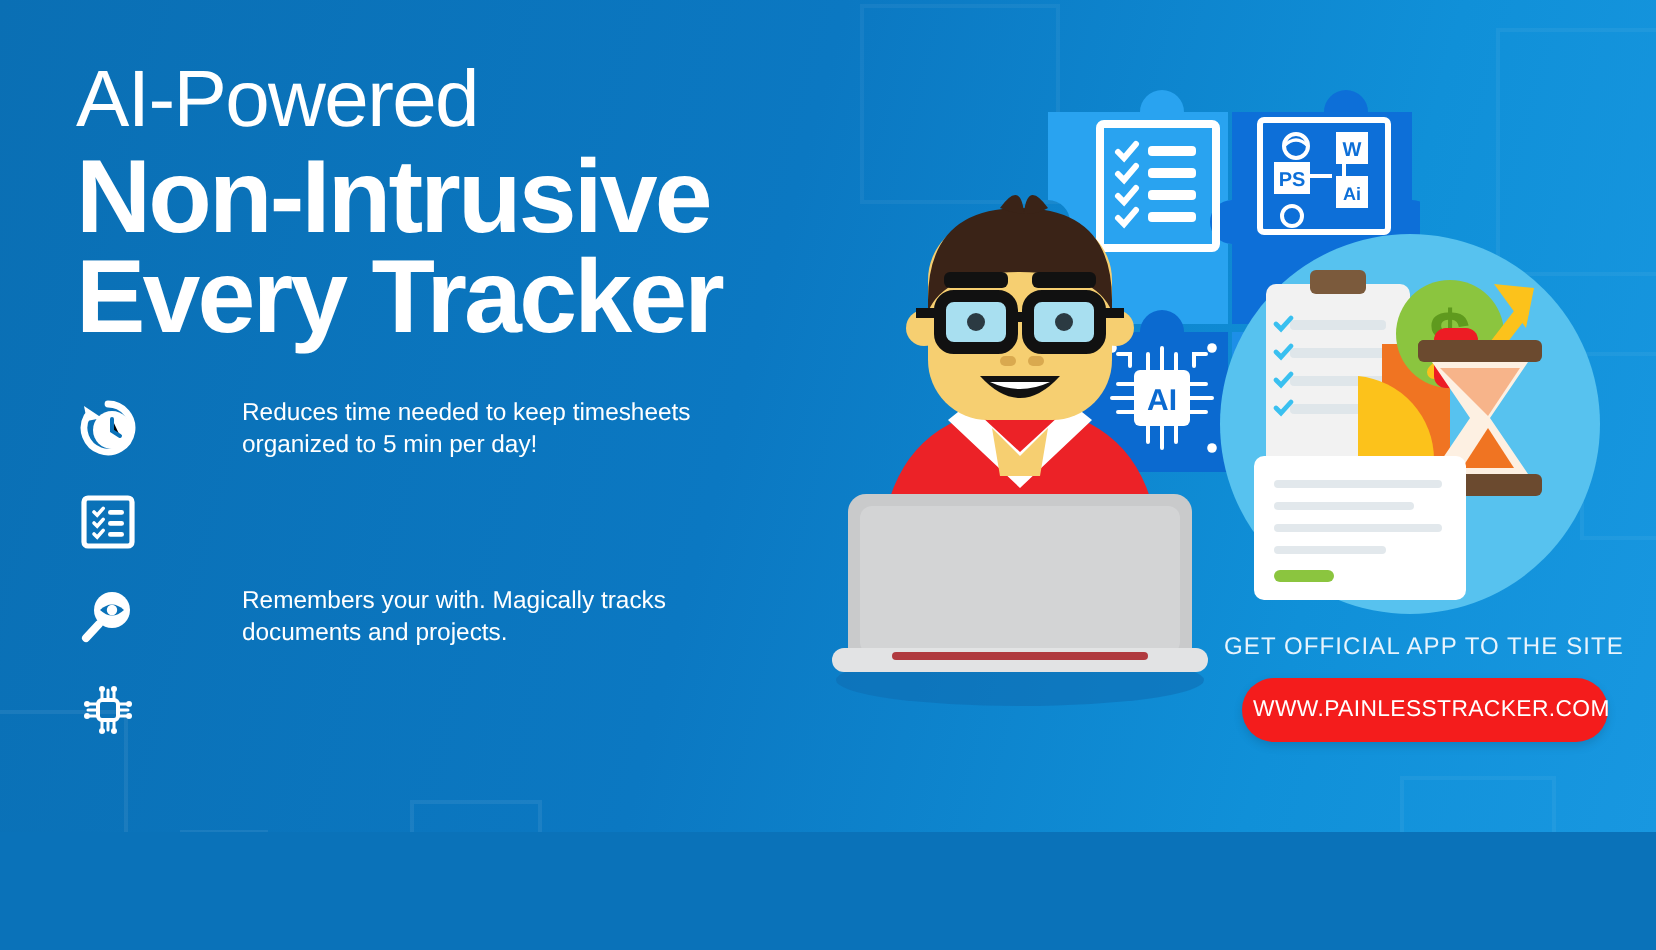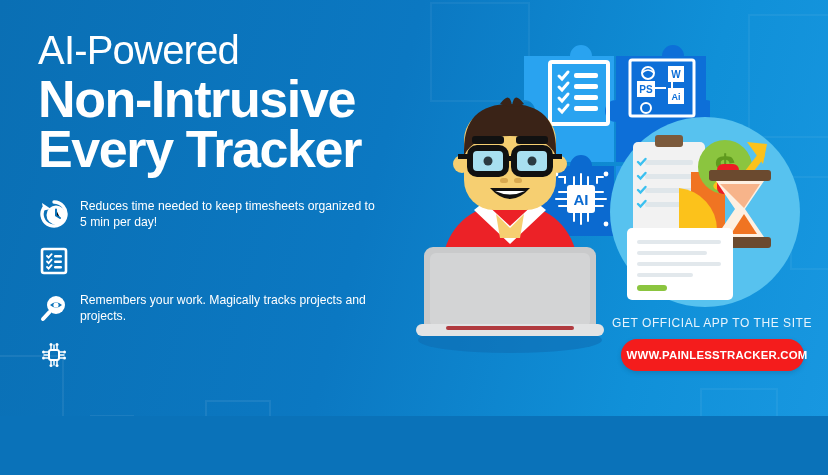--- a/index.html
+++ b/index.html
@@ -57,20 +57,21 @@
   .features {
     position: absolute;
     left: 38px;
     top: 198px;
     width: 340px;
   }
   .feature {
     display: flex;
     align-items: flex-start;
     margin-bottom: 15px;
+    gap: 41px;
   }
   .feature-icon {
     flex: 0 0 32px;
     width: 32px;
     height: 32px;
     margin-right: 10px;
     display: flex;
     align-items: center;
     justify-content: center;
   }
@@ -109,21 +110,21 @@
     display: block;
     width: 183px;
     margin: 0 auto;
     background: #f41c1c;
     color: #ffffff;
     border: none;
     border-radius: 16px;
     padding: 10px 6px;
     font-family: "Liberation Sans", sans-serif;
     font-size: 11.4px;
-    font-weight: 700;
+    font-weight: 400;
     letter-spacing: 0.2px;
     cursor: pointer;
     box-shadow: 0 2px 5px rgba(0,0,0,0.13);
   }
 </style>
 </head>
 <body>
 
 <div class="banner">
 
@@ -349,21 +350,21 @@
 
     <div class="feature">
       <div class="feature-icon">
         <svg width="28" height="28" viewBox="0 0 28 28">
           <circle cx="16" cy="11" r="9" fill="#ffffff"></circle>
           <path d="M9.5 18 l-6.5 7" stroke="#ffffff" stroke-width="4" stroke-linecap="round"></path>
           <path d="M10 11 q6 -5.5 12 0 q-6 5.5 -12 0 z" fill="#0a72b9"></path>
           <circle cx="16" cy="11" r="2.6" fill="#ffffff"></circle>
         </svg>
       </div>
-      <div class="feature-text">Remembers your work. Magically tracks projects and projects.</div>
+      <div class="feature-text">Remembers your with. Magically tracks documents and projects.</div>
     </div>
 
     <div class="feature">
       <div class="feature-icon">
         <svg width="28" height="28" viewBox="0 0 28 28">
           <rect x="9" y="9" width="10" height="10" rx="2" fill="none" stroke="#ffffff" stroke-width="2"></rect>
           <g stroke="#ffffff" stroke-width="1.5" fill="none" stroke-linecap="round">
             <path d="M11 9 v-4 M14 9 v-5 M17 9 v-4"></path>
             <path d="M11 19 v4 M14 19 v5 M17 19 v4"></path>
             <path d="M9 11 h-4 M9 14 h-5 M9 17 h-4"></path>

